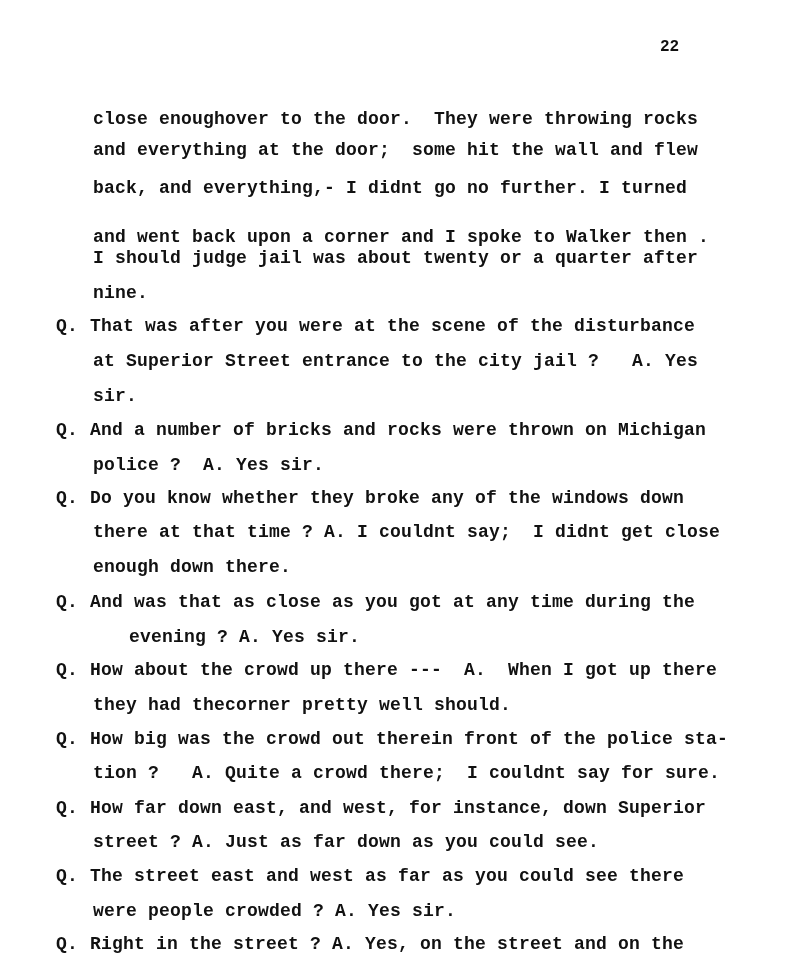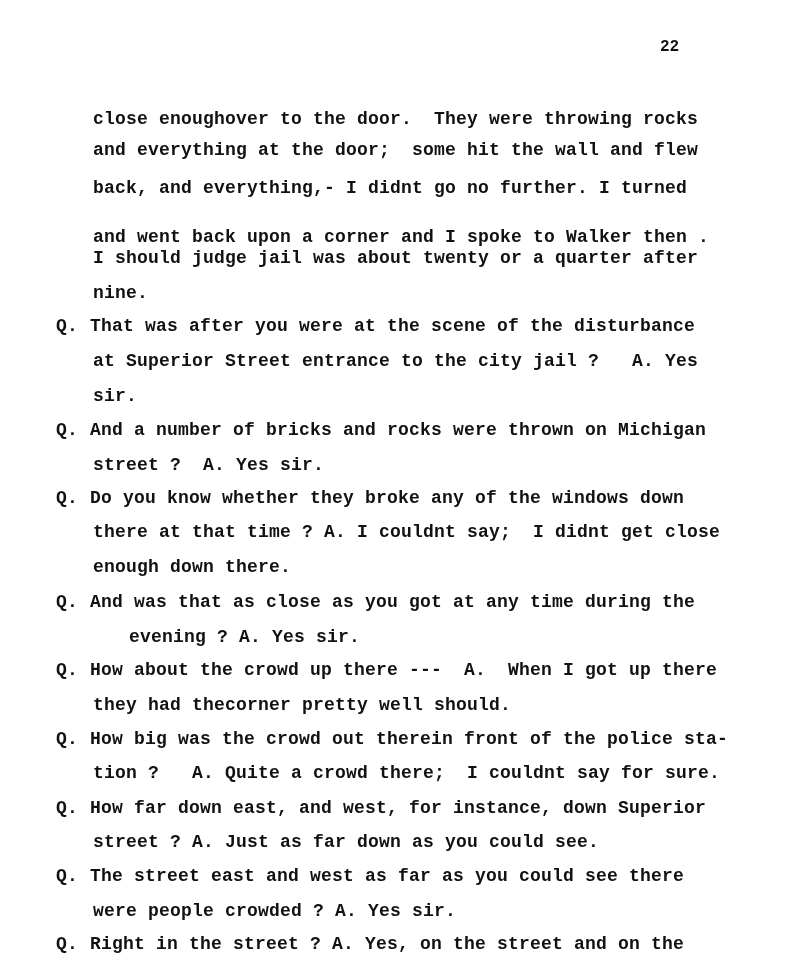--- a/index.html
+++ b/index.html
@@ -31,21 +31,21 @@
       <div class="line text-indent" style="top: 178px;">back, and everything,- I didnt go no further. I turned</div>
       <div class="line text-indent" style="top: 227px;">and went back upon a corner and I spoke to Walker then .</div>
       <div class="line text-indent" style="top: 248px;">I should judge jail was about twenty or a quarter after</div>
       <div class="line text-indent" style="top: 283px;">nine.</div>
       <div class="line q-marker" style="top: 316px;">Q.</div>
       <div class="line text-q" style="top: 316px;">That was after you were at the scene of the disturbance</div>
       <div class="line text-indent" style="top: 351px;">at Superior Street entrance to the city jail ?   A. Yes</div>
       <div class="line text-indent" style="top: 386px;">sir.</div>
       <div class="line q-marker" style="top: 420px;">Q.</div>
       <div class="line text-q" style="top: 420px;">And a number of bricks and rocks were thrown on Michigan</div>
-      <div class="line text-indent" style="top: 455px;">street ?  A. Yes sir.</div>
+      <div class="line text-indent" style="top: 455px;">police ?  A. Yes sir.</div>
       <div class="line q-marker" style="top: 488px;">Q.</div>
       <div class="line text-q" style="top: 488px;">Do you know whether they broke any of the windows down</div>
       <div class="line text-indent" style="top: 522px;">there at that time ? A. I couldnt say;  I didnt get close</div>
       <div class="line text-indent" style="top: 557px;">enough down there.</div>
       <div class="line q-marker" style="top: 592px;">Q.</div>
       <div class="line text-q" style="top: 592px;">And was that as close as you got at any time during the</div>
       <div class="line text-indent" style="top: 627px; margin-left: 36px;">evening ? A. Yes sir.</div>
       <div class="line q-marker" style="top: 660px;">Q.</div>
       <div class="line text-q" style="top: 660px;">How about the crowd up there ---  A.  When I got up there</div>
       <div class="line text-indent" style="top: 695px;">they had thecorner pretty well should.</div>

